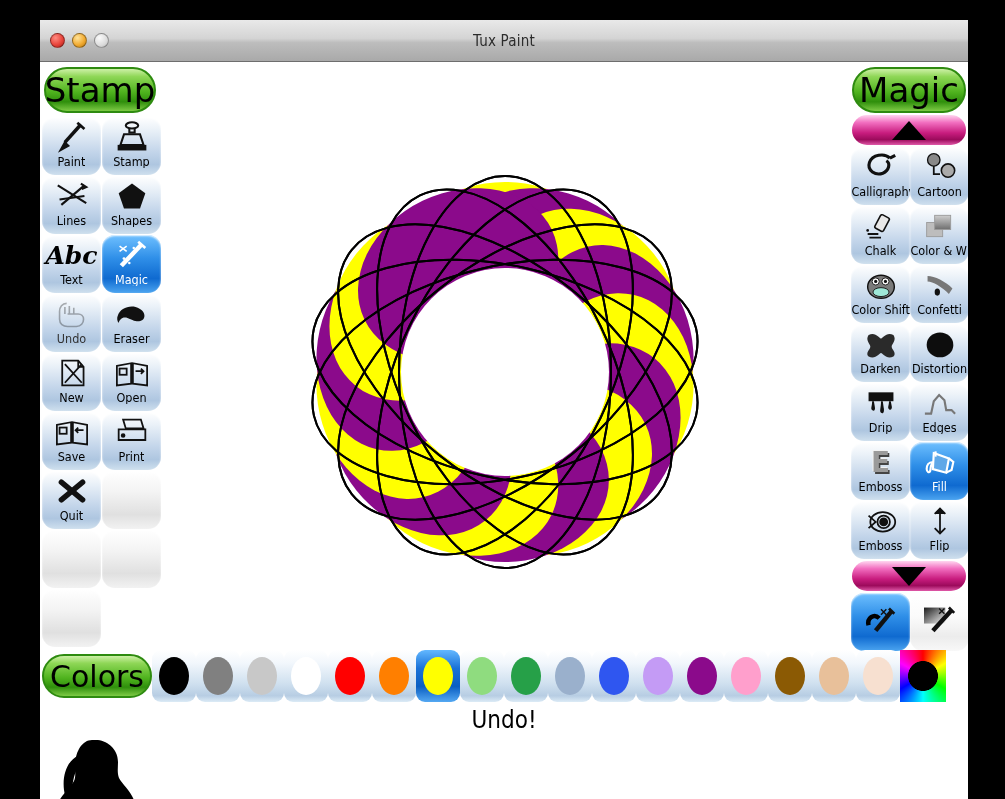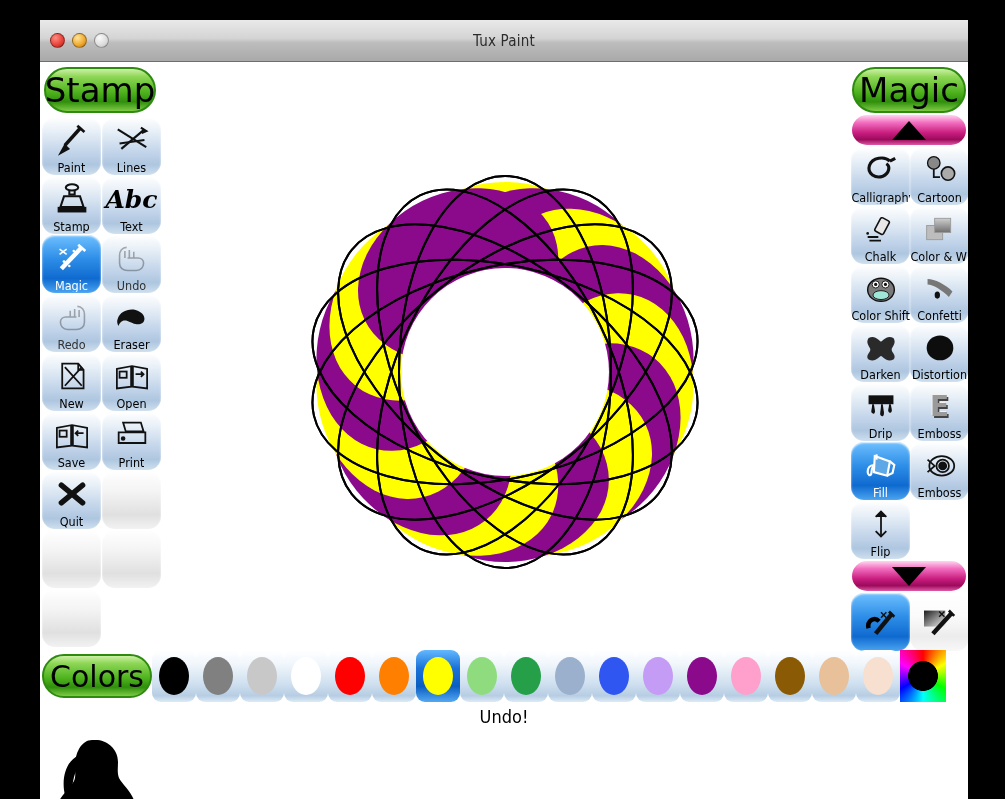--- a/index.html
+++ b/index.html
@@ -37,21 +37,21 @@
 
   
   .tp-btn {
     width: 59px; height: 58px;
     border-radius: 13px;
     background:
       linear-gradient(to bottom, #ffffff 0%, #eaf1f8 22%, #c3d5ea 60%, #aec6e0 82%, #cfe0ee 100%);
     box-shadow: inset 0 1px 2px rgba(255,255,255,.95);
     display: flex; flex-direction: column;
     align-items: center; justify-content: flex-end;
-    padding-bottom: 1px;
+    padding-bottom: 7px;
     position: relative;
     cursor: pointer;
   }
   .tp-btn.sel {
     background: linear-gradient(to bottom,#6fc0ff 0%,#2f8fe8 40%,#0f6ad0 75%,#4ba4f0 100%);
   }
   .tp-btn.sel .lbl { color: #fff; }
   .tp-btn.blank {
     background: linear-gradient(to bottom,#ffffff 0%,#f4f4f4 35%,#e0e0e0 75%,#f2f2f2 100%);
     cursor: default;
@@ -128,21 +128,21 @@
   .swatch.picker { background: none; border-radius: 0; width: 46px; height: 52px;
     background-image:
       radial-gradient(circle at 50% 50%, #000 0 42%, rgba(0,0,0,0) 44%),
       conic-gradient(from 0deg, #ff0000,#ffff00,#00ff00,#00ffff,#0000ff,#ff00ff,#ff0000);
   }
 
   
   #status-area { position: absolute; left: 0; bottom: 0; width: 928px; height: 150px; background: #fff; }
   #status-text {
     position: absolute; left: 0; right: 0; top: 4px;
-    text-align: center; font-size: 18px; color: #000;
+    text-align: center; font-size: 24px; color: #000;
     font-family: "DejaVu Sans Condensed","Liberation Sans",sans-serif;
   }
   #tux { position: absolute; left: 8px; top: 32px; }
 </style>
 </head>
 <body>
 
 <div id="window">
 
   <div id="titlebar">
@@ -208,42 +208,50 @@
                   <path d="M12 24 L7 33 L16 28 Z" fill="#111"></path>
       <path d="M26 2 L34 9" stroke-width="3"></path>
                 </g>
               </svg>
             </div>
             <div class="lbl">Paint</div>
           </div>
           <div class="tp-btn">
             <div class="glyph">
               <svg width="36" height="32" viewBox="0 0 40 36">
+                <g fill="none" stroke="#111" stroke-width="2.3">
+      <ellipse cx="20" cy="5" rx="7" ry="3.5"></ellipse>
+                  <path d="M17 8 L17 13 L23 13 L23 8"></path>
+      <path d="M11 15 L29 15 L33 27 L7 27 Z"></path>
+                  <rect x="5" y="28" width="30" height="4" fill="#111"></rect>
+                </g>
+              </svg>
+            </div>
+            <div class="lbl">Stamp</div>
+          </div>
+          <div class="tp-btn">
+            <div class="glyph">
+              <svg width="36" height="32" viewBox="0 0 40 36">
                 <g stroke="#111" stroke-width="2.4" fill="none">
       <path d="M4 6 L36 26"></path>
                   <path d="M34 6 L8 28"></path>
                   <path d="M6 22 L34 18"></path>
       <path d="M30 4 L36 8 L31 10"></path>
                 </g>
               </svg>
             </div>
             <div class="lbl">Lines</div>
           </div>
           <div class="tp-btn">
             <div class="glyph">
               <svg width="36" height="32" viewBox="0 0 40 36">
-                <g fill="none" stroke="#111" stroke-width="2.3">
-      <ellipse cx="20" cy="5" rx="7" ry="3.5"></ellipse>
-                  <path d="M17 8 L17 13 L23 13 L23 8"></path>
-      <path d="M11 15 L29 15 L33 27 L7 27 Z"></path>
-                  <rect x="5" y="28" width="30" height="4" fill="#111"></rect>
-                </g>
-              </svg>
-            </div>
-            <div class="lbl">Stamp</div>
+                <path d="M20 4 L35 15 L29 32 L11 32 L5 15 Z" fill="#111"></path>
+              </svg>
+            </div>
+            <div class="lbl">Shapes</div>
           </div>
           <div class="tp-btn">
             <div class="glyph">
               <span style="font:italic bold 25px 'DejaVu Serif','Liberation Serif',serif;color:#000">Abc</span>
             </div>
             <div class="lbl">Text</div>
           </div>
           <div class="tp-btn sel">
             <div class="glyph">
               <svg width="36" height="32" viewBox="0 0 40 36">
@@ -263,32 +271,20 @@
             <div class="glyph">
               <svg width="36" height="32" viewBox="0 0 40 36">
                 <g fill="none" stroke="#111" stroke-width="1.8">
       <path d="M14 6 C9 6 6 10 6 15 L6 24 C6 29 10 32 15 32 L25 32 C30 32 33 28 33 24
         C33 20 30 18 27 18 L15 18"></path>
                   <path d="M12 10 L12 18 M17 9 L17 18 M22 11 L22 18"></path>
                 </g>
               </svg>
             </div>
             <div class="lbl">Undo</div>
-          </div>
-          <div class="tp-btn dim">
-            <div class="glyph">
-              <svg width="36" height="32" viewBox="0 0 40 36">
-                <g fill="none" stroke="#111" stroke-width="1.8">
-      <path d="M26 6 C31 6 34 10 34 15 L34 24 C34 29 30 32 25 32 L15 32 C10 32 7 28 7 24
-        C7 20 10 18 13 18 L25 18"></path>
-                  <path d="M28 10 L28 18 M23 9 L23 18 M18 11 L18 18"></path>
-                </g>
-              </svg>
-            </div>
-            <div class="lbl">Redo</div>
           </div>
           <div class="tp-btn">
             <div class="glyph">
               <svg width="36" height="32" viewBox="0 0 40 36">
                 <path d="M4 20 C6 12 16 8 24 10 C31 12 34 16 34 20 C34 25 29 27 24 26
       C19 25 16 22 12 22 C8 22 6 25 5 28 C3 26 3 22 4 20 Z" fill="#111"></path>
               </svg>
             </div>
             <div class="lbl">Eraser</div>
           </div>
@@ -479,20 +475,28 @@
               <svg width="36" height="32" viewBox="0 0 40 36">
                 <g fill="#111">
                   <path d="M6 6 L34 6 L34 16 L6 16 Z"></path>
       <path d="M10 16 C10 22 8 24 10 26 C12 28 14 26 13 22 L12 16 Z"></path>
       <path d="M20 16 C20 24 18 27 20 29 C23 31 24 27 23 23 L22 16 Z"></path>
       <path d="M29 16 C29 21 27 23 29 25 C31 27 33 24 32 21 L31 16 Z"></path>
                 </g>
               </svg>
             </div>
             <div class="lbl">Drip</div>
+          </div>
+          <div class="tp-btn">
+            <div class="glyph">
+              <svg width="36" height="32" viewBox="0 0 40 36">
+                <path d="M3 30 L10 30 L13 16 L19 9 L25 15 L27 26 L33 26 L37 30" fill="none" stroke="#777" stroke-width="2.4"></path>
+              </svg>
+            </div>
+            <div class="lbl">Edges</div>
           </div>
           <div class="tp-btn">
             <div class="glyph">
               <span style="font:bold 28px 'DejaVu Sans','Liberation Sans',sans-serif;
       color:#9a9a9a;text-shadow:1.5px 1.5px 0 #444,-1px -1px 0 #f2f2f2">E</span>
             </div>
             <div class="lbl">Emboss</div>
           </div>
           <div class="tp-btn sel">
             <div class="glyph">

